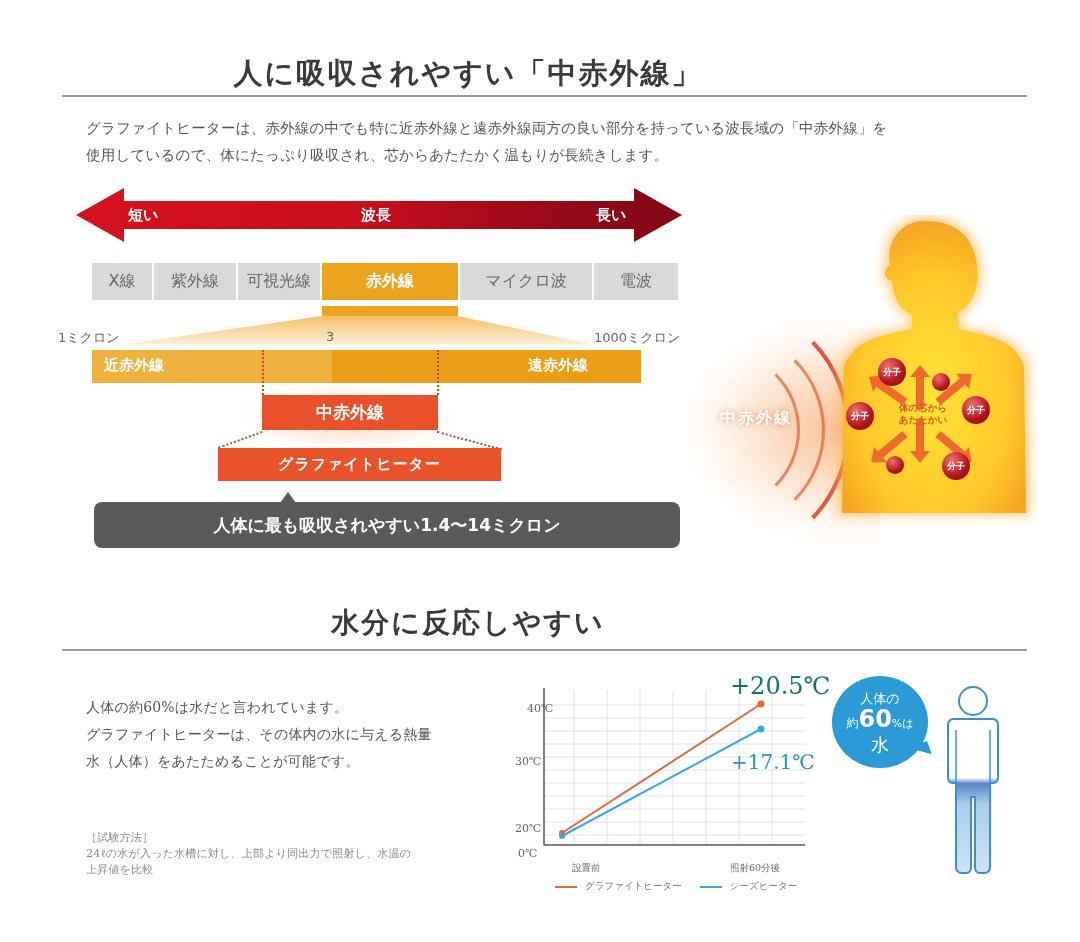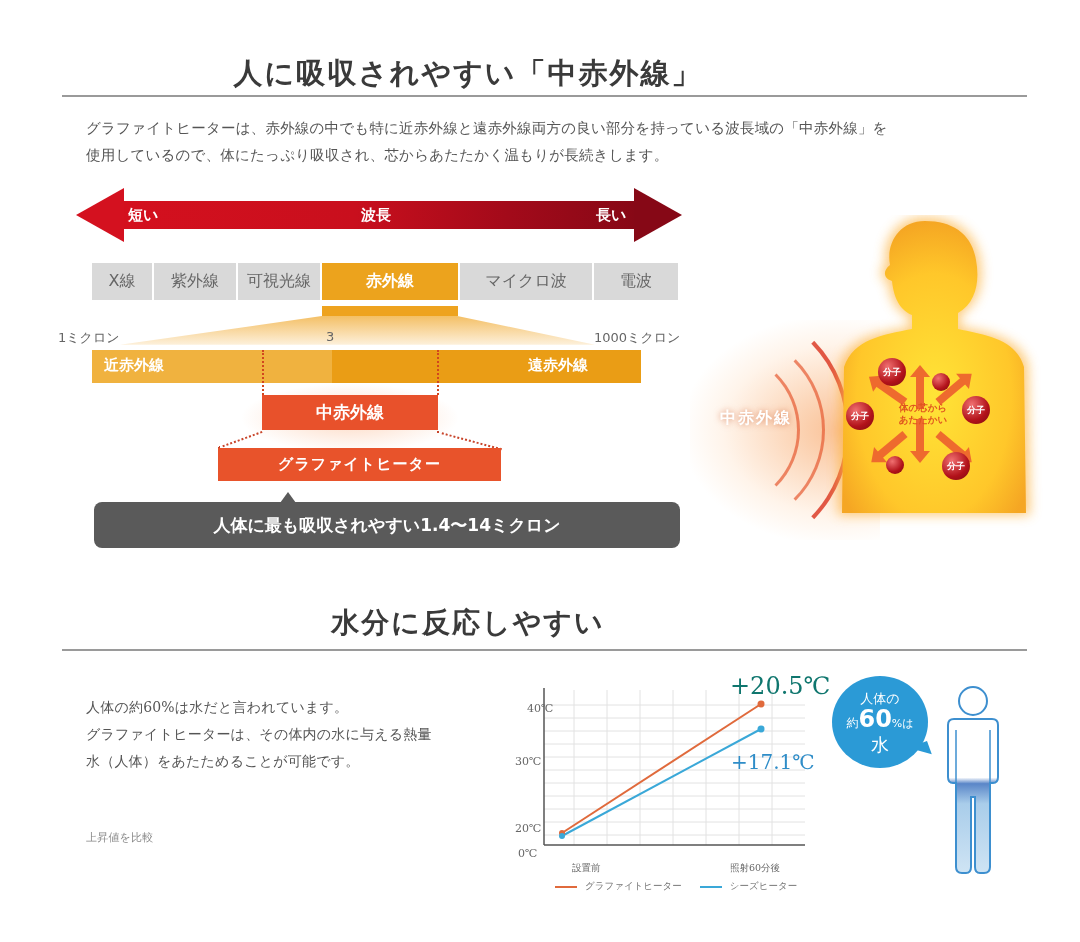--- a/index.html
+++ b/index.html
@@ -209,20 +209,22 @@
 
 <div class="section-title" style="top:604px;font-size:28px;">水分に反応しやすい</div>
 <div class="rule" style="top:649px;"></div>
 
 <div class="body-text" style="left:86px;top:694px;font-size:14px;line-height:27px;">
   <div>人体の約60%は水だと言われています。</div>
   <div>グラファイトヒーターは、その体内の水に与える熱量</div>
   <div>水（人体）をあたためることが可能です。</div>
 </div>
 <div class="body-text" style="left:86px;top:830px;font-size:11px;line-height:16px;color:#888;">
+  <div>［試験方法］</div>
+  <div>24ℓの水が入った水槽に対し、上部より同出力で照射し、水温の</div>
   <div>上昇値を比較</div>
 </div>
 
 <svg class="abs" style="left:540px;top:680px;" width="270" height="180" viewBox="0 0 270 180">
   <g stroke="#e2e2e2" stroke-width="1">
     <line x1="4" y1="25" x2="265" y2="25"></line>
       <line x1="4" y1="38" x2="265" y2="38"></line>
     <line x1="4" y1="51" x2="265" y2="51"></line>
       <line x1="4" y1="64" x2="265" y2="64"></line>
     <line x1="4" y1="77" x2="265" y2="77"></line>

